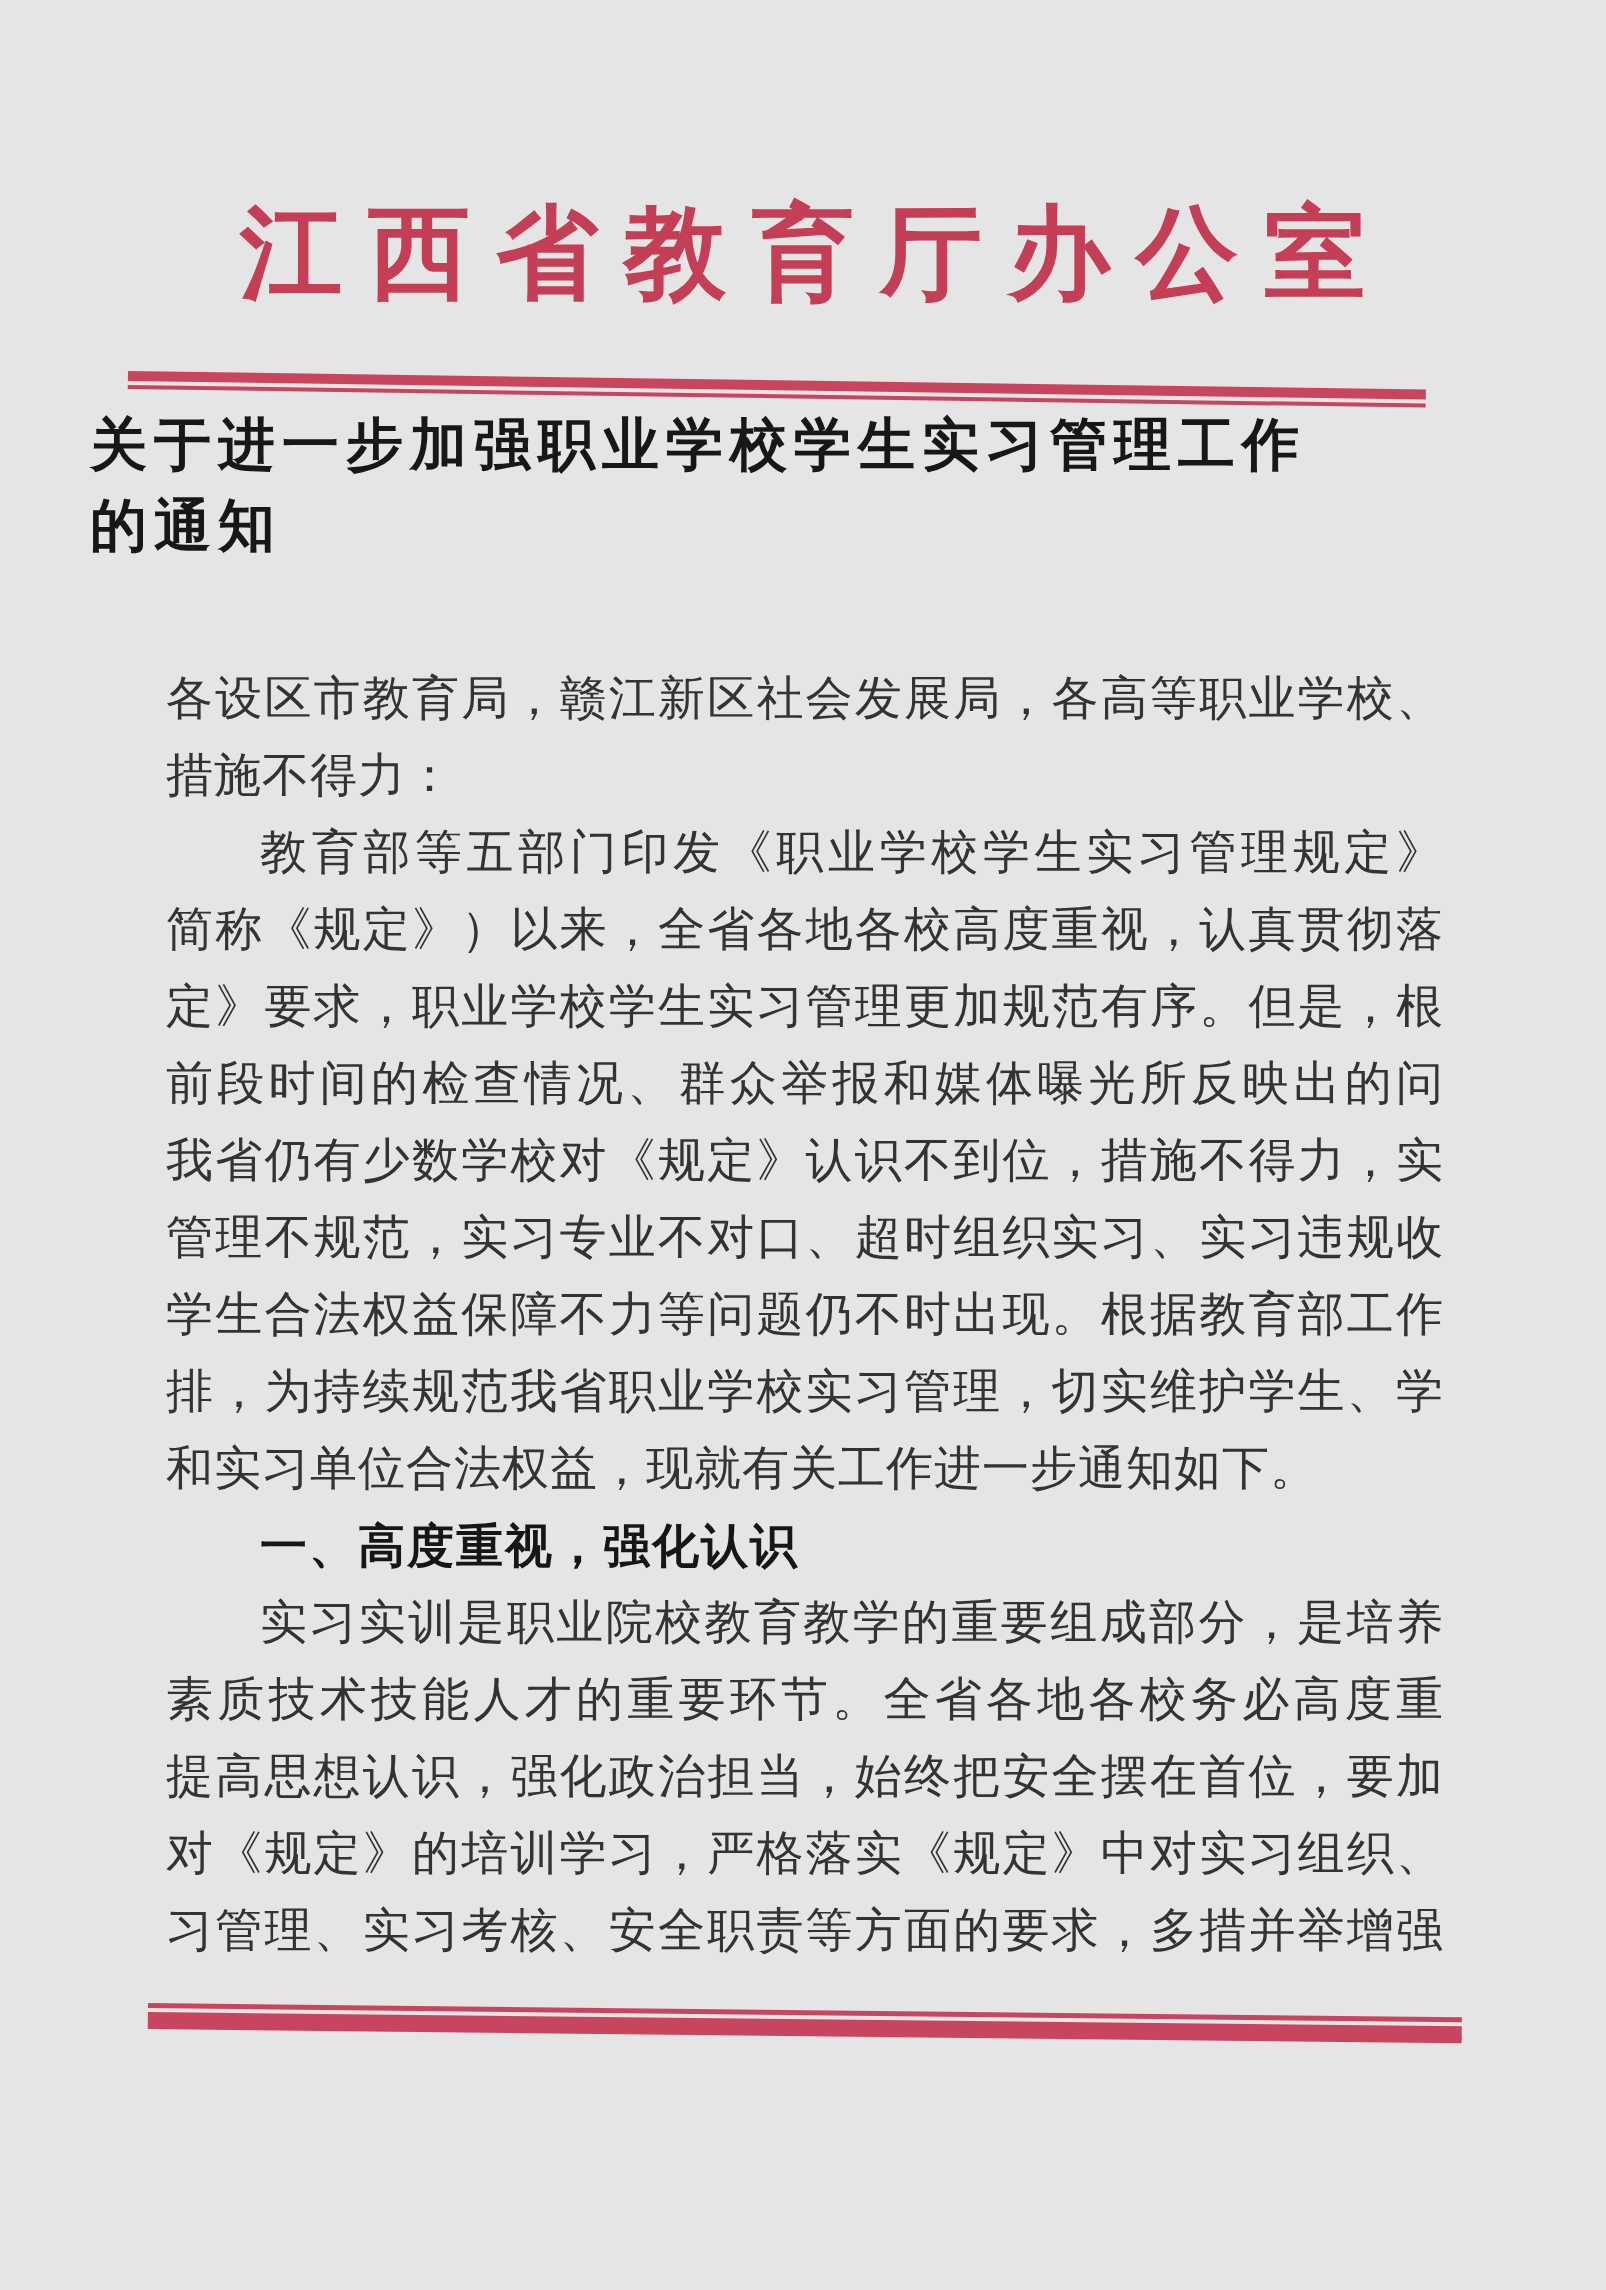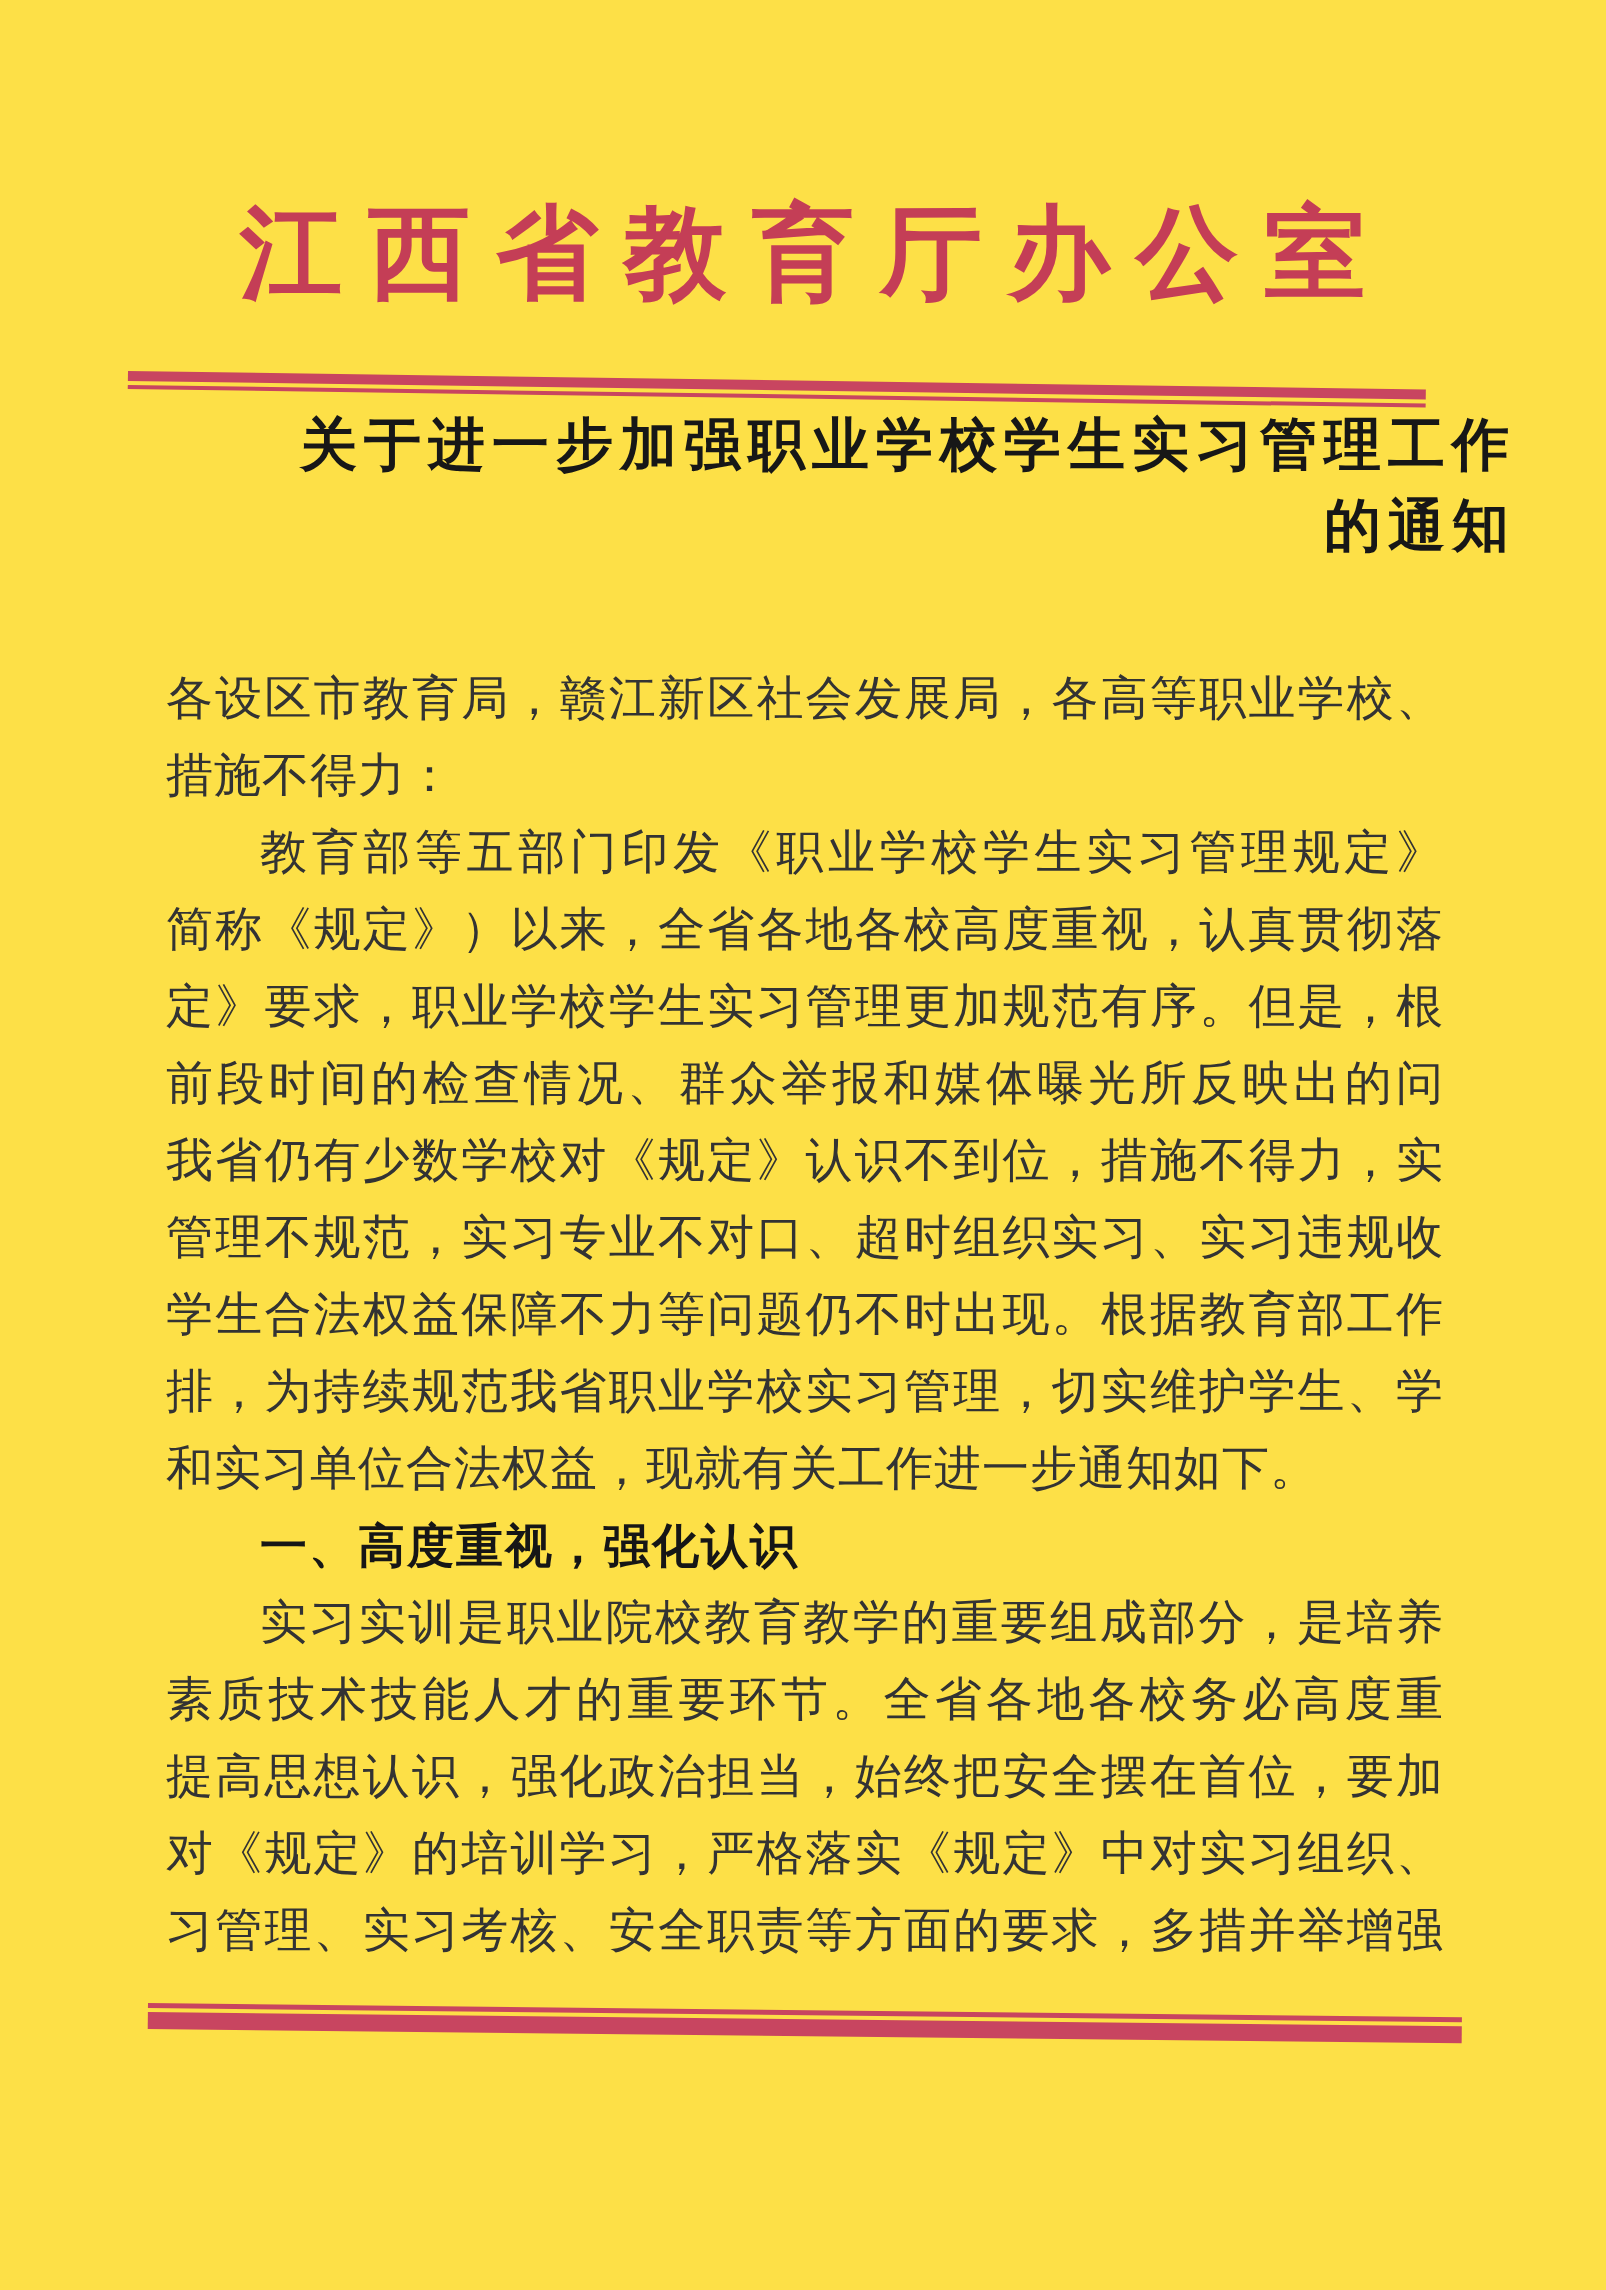--- a/index.html
+++ b/index.html
@@ -4,21 +4,21 @@
 <style>
   html, body {
     margin: 0;
     padding: 0;
     background: #ffffff;
   }
   .page {
     position: relative;
     width: 1606px;
     height: 2290px;
-    background: #fde047;
+    background: #e5e5e5;
     overflow: hidden;
     font-family: "Liberation Serif", serif;
   }
   
   .letterhead-title {
     position: absolute;
     top: 198px;
     left: 0;
     width: 100%;
     margin: 0;
@@ -44,21 +44,21 @@
   .rule-top .bar-gap   { height: 4px; }
   .rule-top .bar-thin  { height: 4px; background: #c84560; }
 
   
   .doc-title {
     position: absolute;
     top: 404px;
     left: 90px;
     right: 90px;
     margin: 0;
-    text-align: right;
+    text-align: left;
     font-family: "Liberation Serif", serif;
     font-weight: 700;
     font-size: 57px;
     line-height: 81px;
     letter-spacing: 7px;
     color: #171717;
   }
 
   
   .doc-body {

